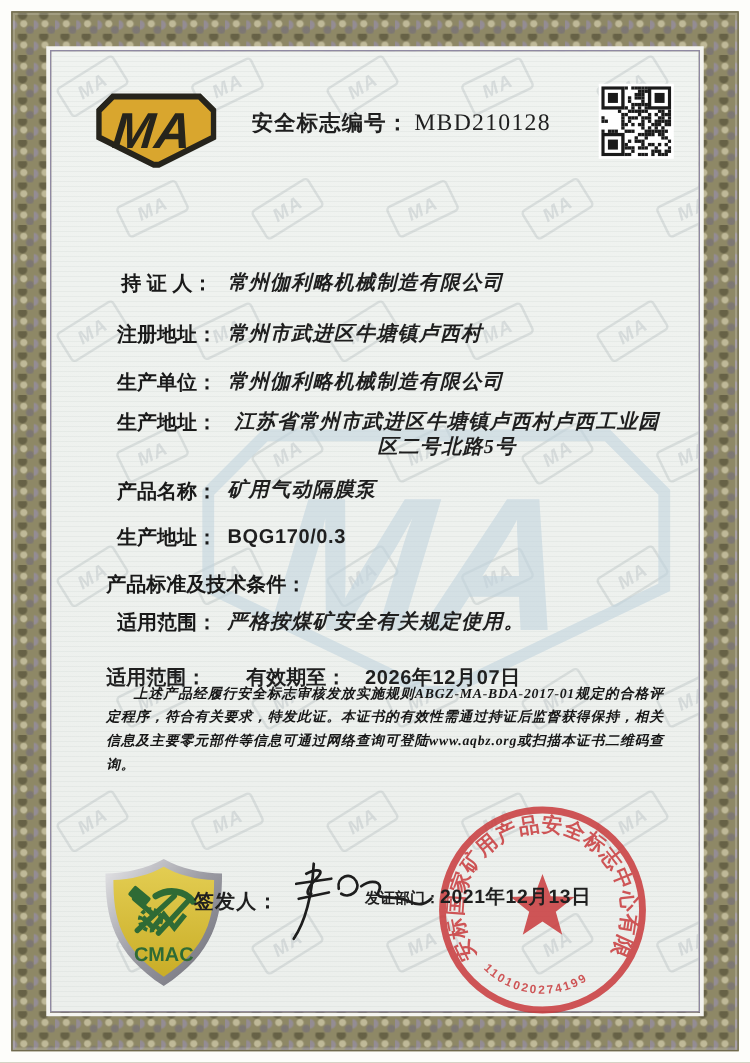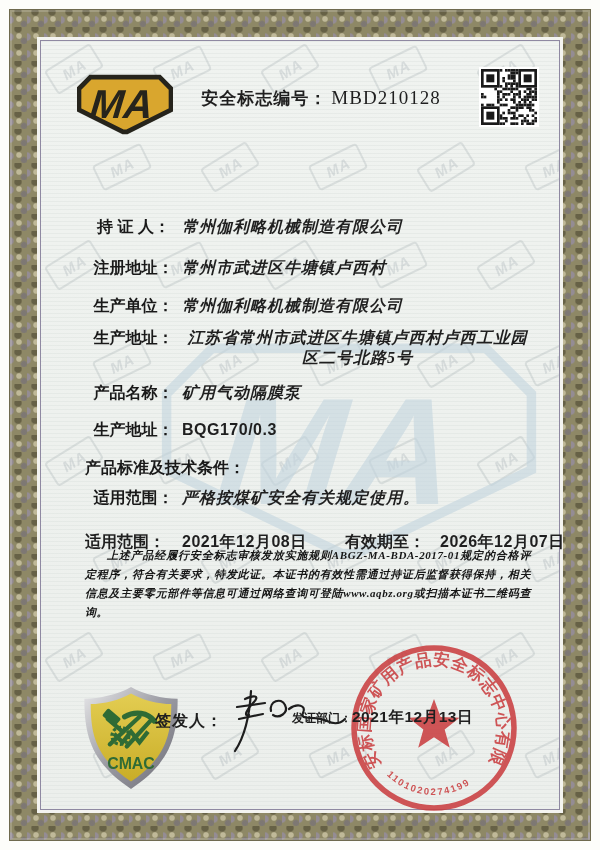--- a/index.html
+++ b/index.html
@@ -340,21 +340,20 @@
         <div class="row r6">
           <span class="label wide">产品标准及技术条件：</span>
         </div>
         <div class="row r7">
           <span class="label">适用范围：</span>
           <span class="value">严格按煤矿安全有关规定使用。</span>
         </div>
 
         <div class="dates-row">
           <span class="label">适用范围：</span>
-          <span class="dval">2021年12月08日</span>
           <span class="label2">有效期至：</span>
           <span class="dval">2026年12月07日</span>
         </div>
       </div>
 
       <div class="statement">上述产品经履行安全标志审核发放实施规则ABGZ-MA-BDA-2017-01规定的合格评定程序，符合有关要求，特发此证。本证书的有效性需通过持证后监督获得保持，相关信息及主要零元部件等信息可通过网络查询可登陆www.aqbz.org或扫描本证书二维码查询。</div>
 
       <svg class="cmac-badge" viewBox="0 0 100 100">
         <defs>
           <linearGradient id="rimG" x1="0" y1="0" x2="1" y2="1">

